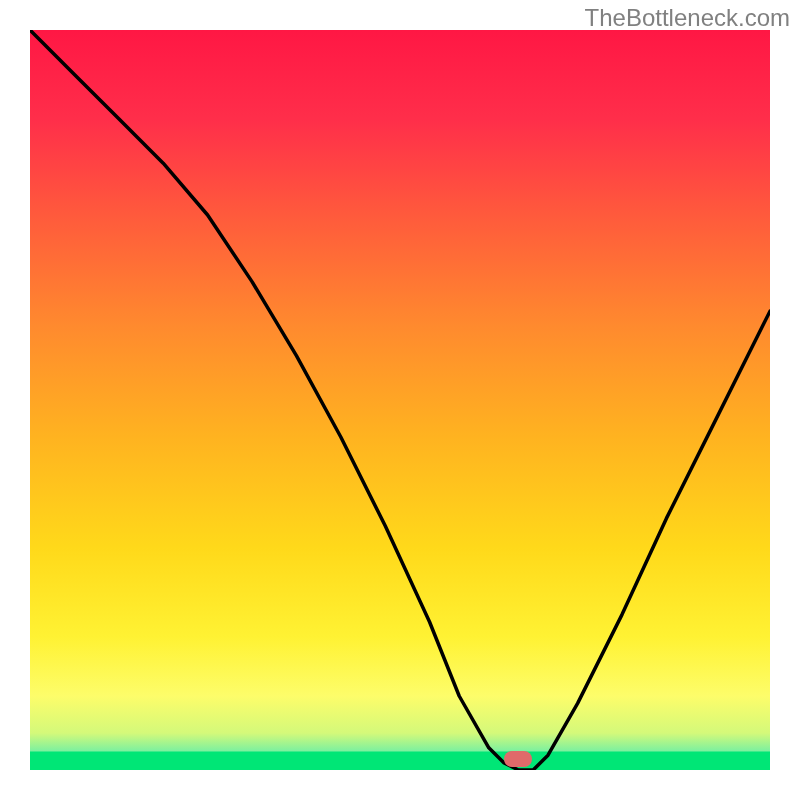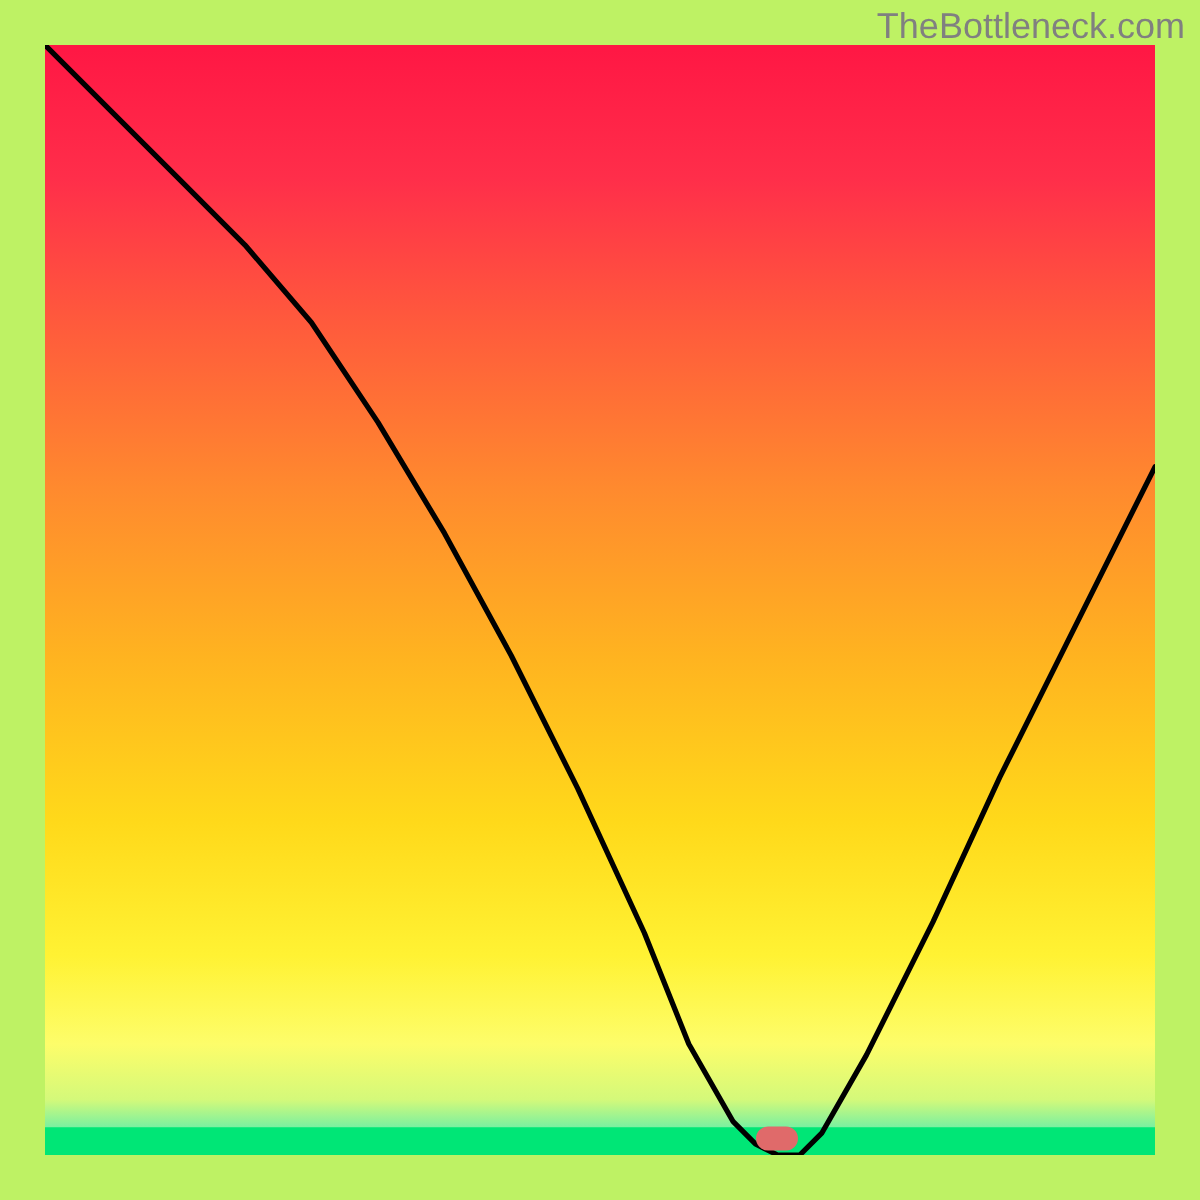--- a/index.html
+++ b/index.html
@@ -1,21 +1,21 @@
 <!DOCTYPE html>
 <html><head>
 <meta charset="utf-8">
 <style>
   * { margin: 0; padding: 0; box-sizing: border-box; }
   html, body { width: 800px; height: 800px; overflow: hidden; background: #000; }
   .chart-container {
     position: relative;
     width: 800px;
     height: 800px;
-    background: #bef264;
+    background: #ffffff;
   }
   .watermark {
     position: absolute;
     top: 4px;
     right: 10px;
     color: #808080;
     font-family: Arial, sans-serif;
     font-size: 24px;
     font-weight: 500;
     z-index: 10;

